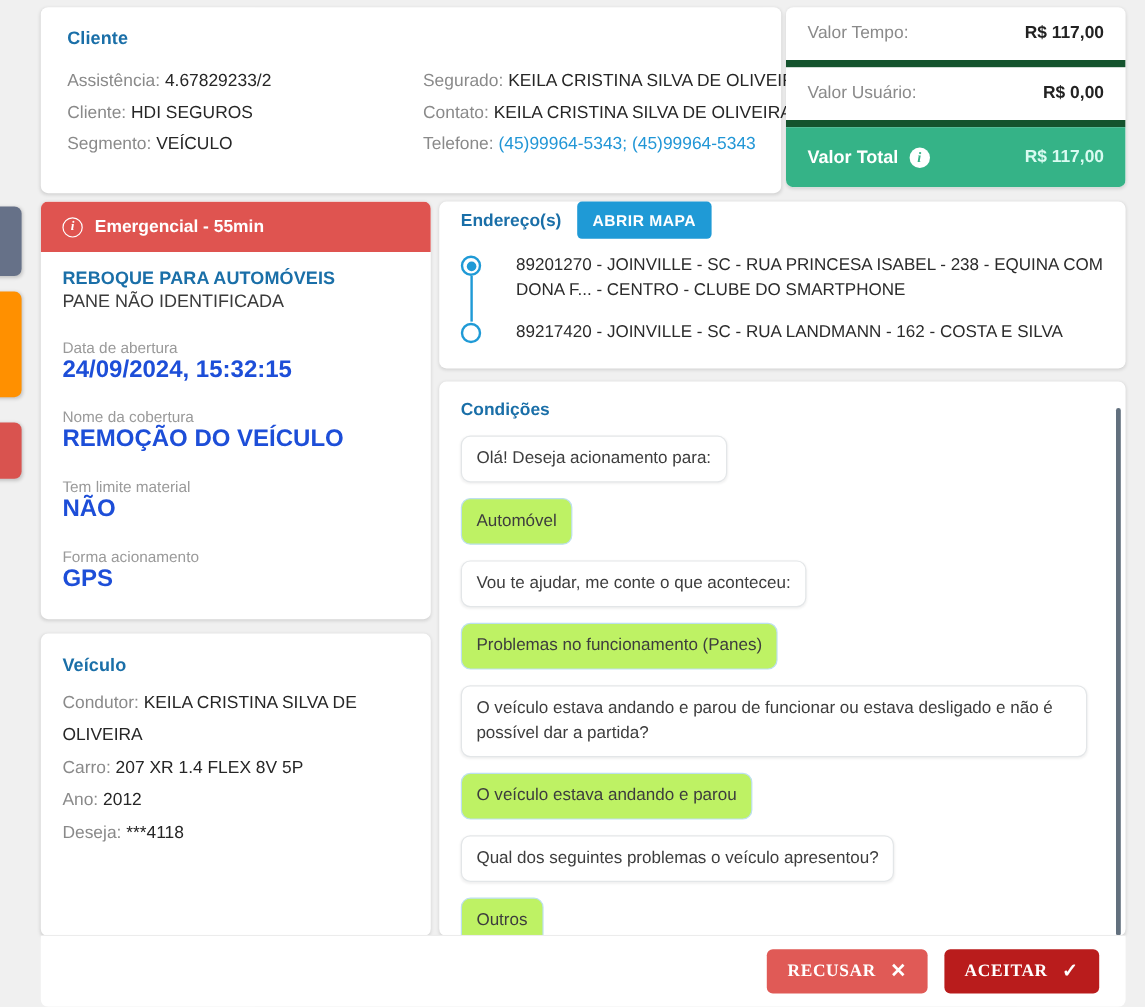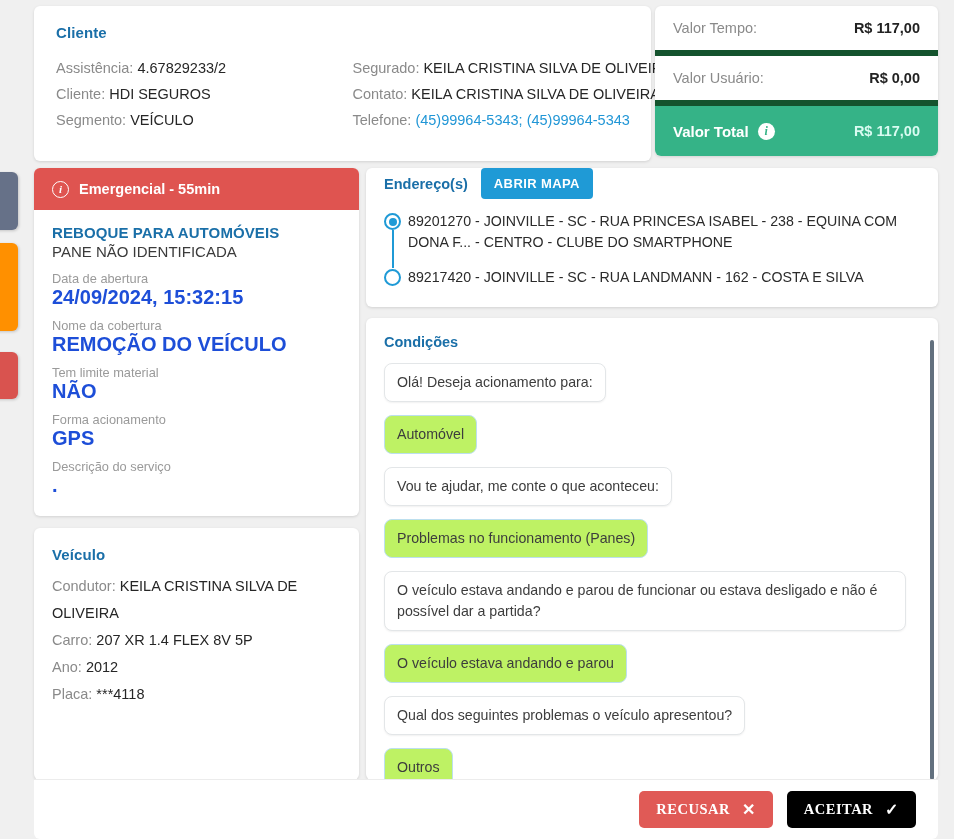--- a/index.html
+++ b/index.html
@@ -74,40 +74,40 @@
   .circ-i {
     width: 17px; height: 17px; border-radius: 50%;
     border: 1.6px solid #fff; display: inline-flex;
     align-items: center; justify-content: center;
     font-size: 11px; font-family: "Liberation Serif", serif; font-style: italic;
     line-height: 1;
   }
   .svc-body { padding: 14px 18px 6px 18px; }
   .svc-h1 { color: #1a6fa8; font-weight: bold; font-size: 15px; letter-spacing:.1px; }
   .svc-h2 { color: #3b3b3b; font-size: 15px; margin-top: 2px; }
-  .svc-field { margin-top: 10px; }
+  .svc-field { margin-top: 21px; }
   .svc-lbl { color: #9a9a9a; font-size: 12.8px; line-height: 17px; }
   .svc-val { color: #1d4ed8; font-size: 20px; font-weight: bold; line-height: 20px; }
 
   
   #vehicle-card { left: 34px; top: 528px; width: 325px; height: 252px; padding: 18px 18px; }
   .veh-row { font-size: 14.5px; line-height: 27px; color: #262626; }
   .veh-lbl { color: #8a8a8a; }
 
   
   #address-card { left: 366px; top: 168px; width: 572px; height: 139px; padding: 0 18px; }
   .addr-head { display: flex; align-items: center; gap: 13px; }
   .addr-head .t { color: #1a6fa8; font-weight: bold; font-size: 14.5px; }
   .map-btn {
     background: #1f9ad6; color: #fff; border: none; border-radius: 4px;
     font-weight: bold; font-size: 13px; letter-spacing: .4px;
     padding: 8px 13px; cursor: pointer; font-family: "Liberation Sans", sans-serif;
   }
   .addr-list { margin-top: 12px; position: relative; }
-  .addr-item { display: flex; gap: 6px; align-items: flex-start; position: relative; }
+  .addr-item { display: flex; gap: 28px; align-items: flex-start; position: relative; }
   .addr-item + .addr-item { margin-top: 14px; }
   .pin { position: relative; width: 18px; flex: 0 0 18px; padding-top: 2px; }
   .pin .ring {
     width: 17px; height: 17px; border-radius: 50%;
     border: 2px solid #1f9ad6; background: #fff;
     display: flex; align-items: center; justify-content: center;
   }
   .pin .ring .fill { width: 8px; height: 8px; border-radius: 50%; background: #1f9ad6; }
   .pin-line { position: absolute; left: 8px; top: 19px; width: 2px; height: 38px; background: #1f9ad6; }
   .addr-txt { font-size: 14.2px; line-height: 21px; color: #2b2b2b; }
@@ -137,21 +137,21 @@
     gap: 14px; padding: 0 22px;
   }
   .act-btn {
     border: none; border-radius: 5px; color: #fff;
     font-weight: bold; font-size: 14.5px; letter-spacing: .5px;
     padding: 10px 17px; cursor: pointer;
     display: inline-flex; align-items: center; gap: 12px;
     font-family: Liberation Serif, serif;
   }
   .act-btn.decline { background: #e05a56; }
-  .act-btn.accept  { background: #000000; }
+  .act-btn.accept  { background: #b91c1c; }
   .glyph { font-size: 16px; line-height: 1; }
 </style>
 </head>
 <body>
 
 <div class="app">
 
   <div class="edge-tabs">
     <div class="edge-tab slate"></div>
     <div class="edge-tab orange">
@@ -253,21 +253,21 @@
       </div>
       <div class="veh-row">
         <span class="veh-lbl">Carro:</span>
         <span>207 XR 1.4 FLEX 8V 5P</span>
       </div>
       <div class="veh-row">
         <span class="veh-lbl">Ano:</span>
         <span>2012</span>
       </div>
       <div class="veh-row">
-        <span class="veh-lbl">Placa:</span>
+        <span class="veh-lbl">Deseja:</span>
         <span>***4118</span>
       </div>
     </div>
   </div>
 
   <div class="card" id="address-card">
     <div class="addr-head">
       <span class="t">Endereço(s)</span>
       <button class="map-btn">ABRIR MAPA</button>
     </div>

